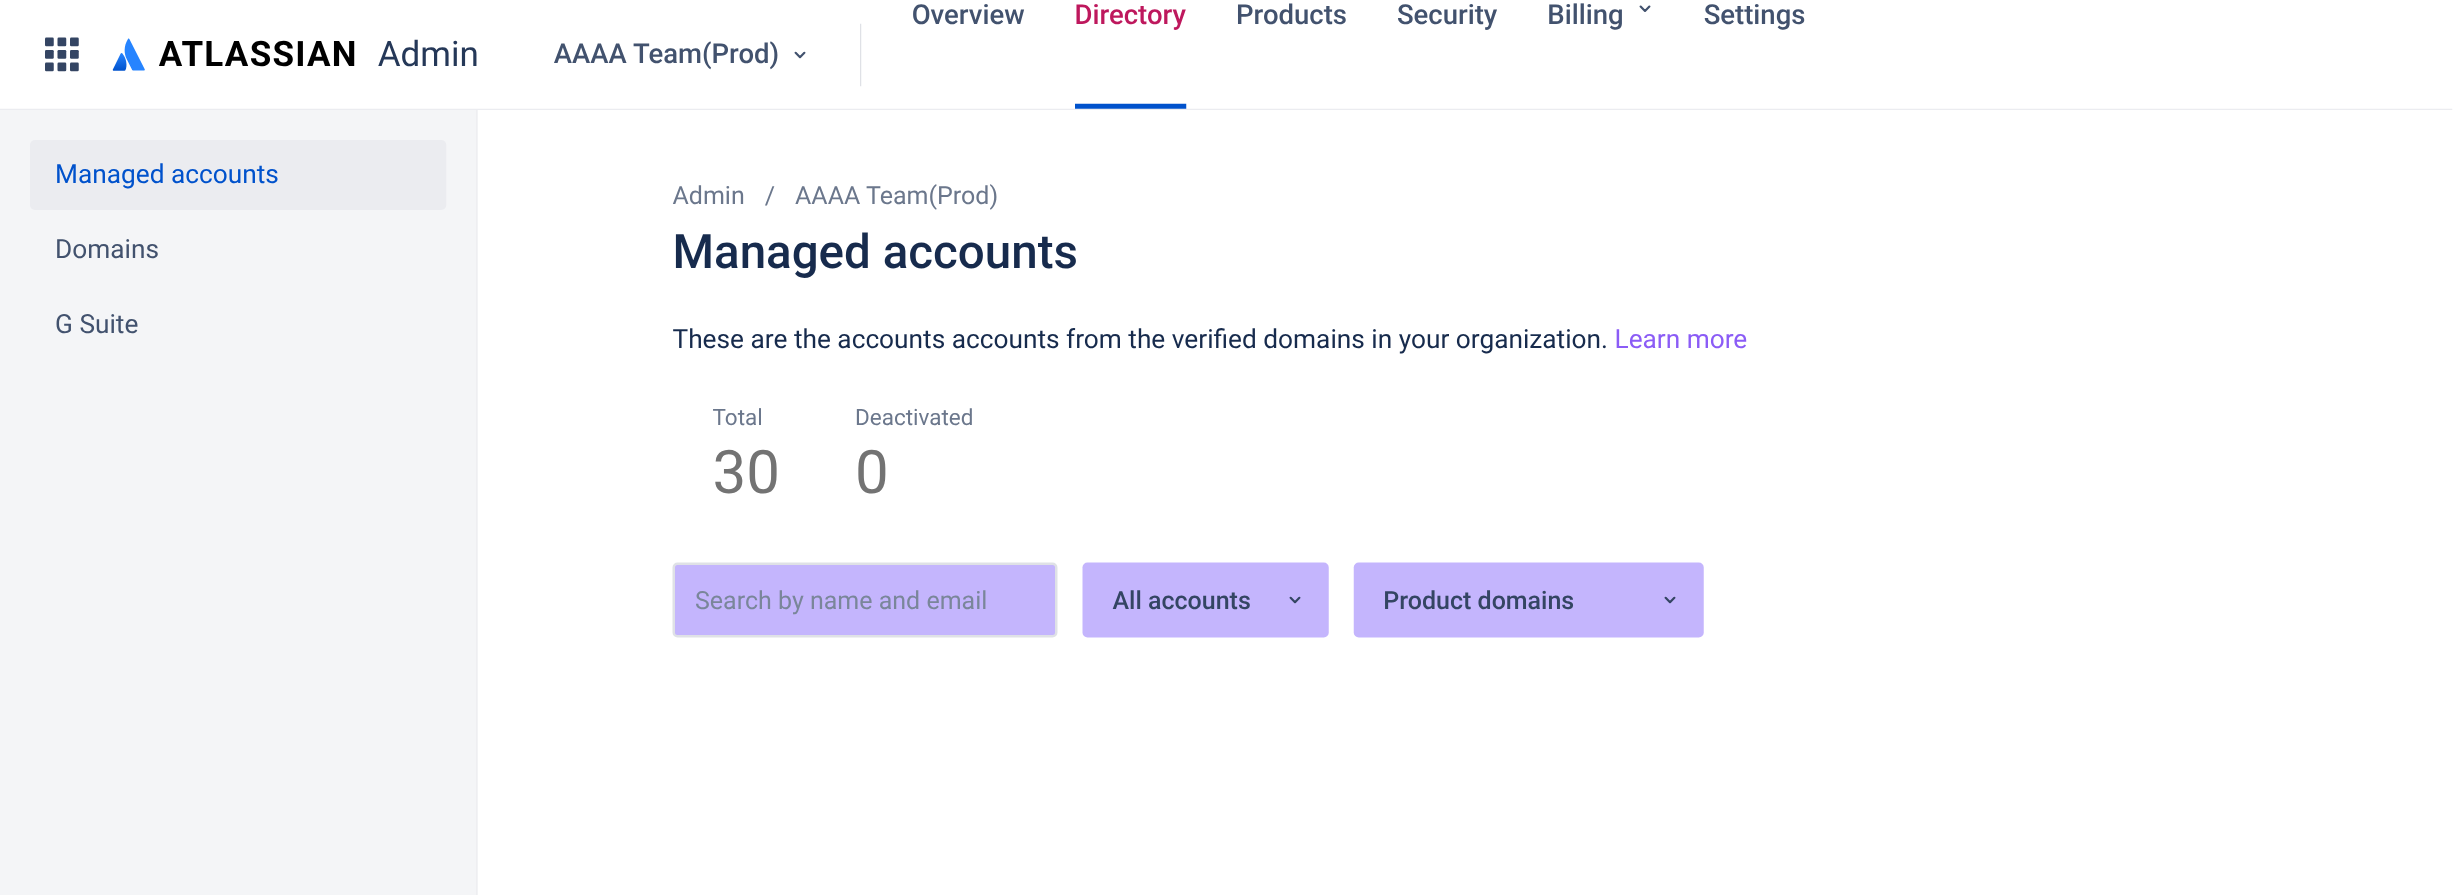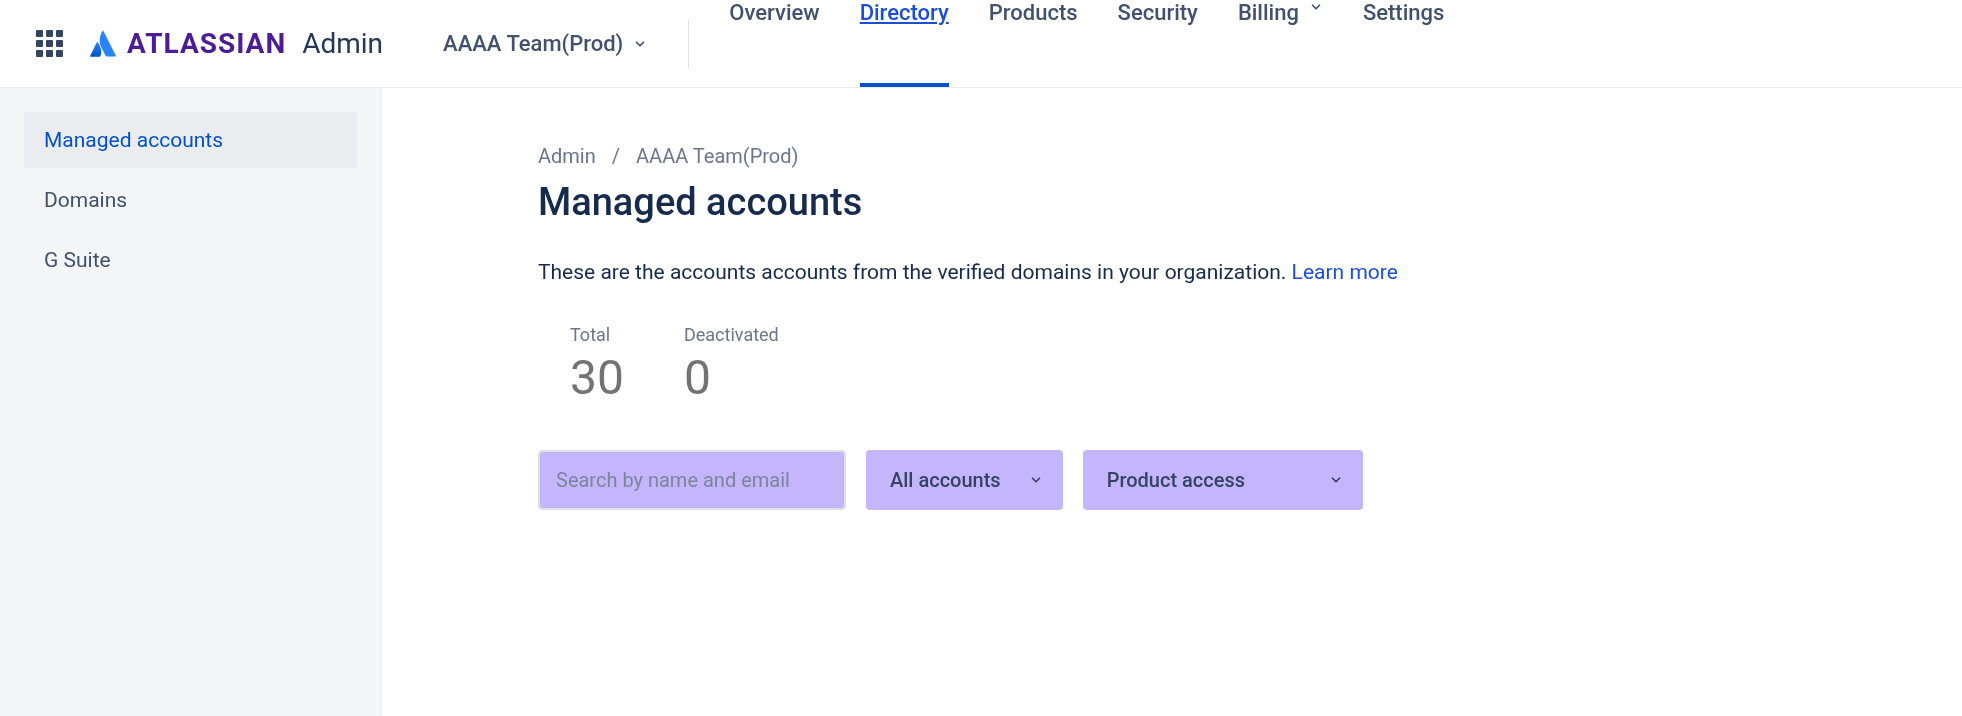--- a/index.html
+++ b/index.html
@@ -41,21 +41,21 @@
       cursor: pointer;
     }
     .logo-mark {
       width: 30px;
       height: 30px;
     }
     .logo-text {
       font-size: 28px;
       font-weight: 700;
       letter-spacing: 1px;
-      color: #4c1d95;
+      color: #000000;
     }
     .logo-admin {
       font-size: 28px;
       font-weight: 400;
       color: #253858;
       margin-left: 6px;
     }
     .org-selector {
       display: flex;
       align-items: center;
@@ -95,22 +95,21 @@
       font-weight: 500;
       color: #42526E;
       cursor: pointer;
       height: 100%;
       display: flex;
       align-items: flex-start;
       position: relative;
       gap: 10px;
     }
     .nav-item.active {
-      color: #1d4ed8;
-      text-decoration: underline;
+      color: #be185d;
     }
     .nav-item.active::after {
       content: "";
       position: absolute;
       bottom: 0;
       left: 0;
       right: 0;
       height: 4px;
       background: #0052CC;
     }
@@ -159,21 +158,21 @@
       font-weight: 500;
       color: #172B4D;
       margin-bottom: 36px;
     }
     .page-desc {
       font-size: 21px;
       color: #172B4D;
       margin-bottom: 40px;
     }
     .page-desc a {
-      color: #1d4ed8;
+      color: #8b5cf6;
       text-decoration: none;
       cursor: pointer;
     }
     .stats {
       display: flex;
       gap: 60px;
       margin-bottom: 44px;
       margin-left: 32px;
     }
     .stat-label {
@@ -318,20 +317,20 @@
     </div>
     <div class="toolbar">
       <input class="search-input" type="text" placeholder="Search by name and email" style="">
       <button class="filter-btn">
         <span>All accounts</span>
         <svg class="chevron-down" viewBox="0 0 16 16">
           <path d="M4 6l4 4 4-4" stroke="#344563" stroke-width="2" fill="none" stroke-linecap="round" stroke-linejoin="round"></path>
         </svg>
       </button>
       <button class="filter-btn wide">
-        <span>Product access</span>
+        <span>Product domains</span>
         <svg class="chevron-down" viewBox="0 0 16 16">
           <path d="M4 6l4 4 4-4" stroke="#344563" stroke-width="2" fill="none" stroke-linecap="round" stroke-linejoin="round"></path>
         </svg>
       </button>
     </div>
   </main>
 </div>
 
 </body></html>

